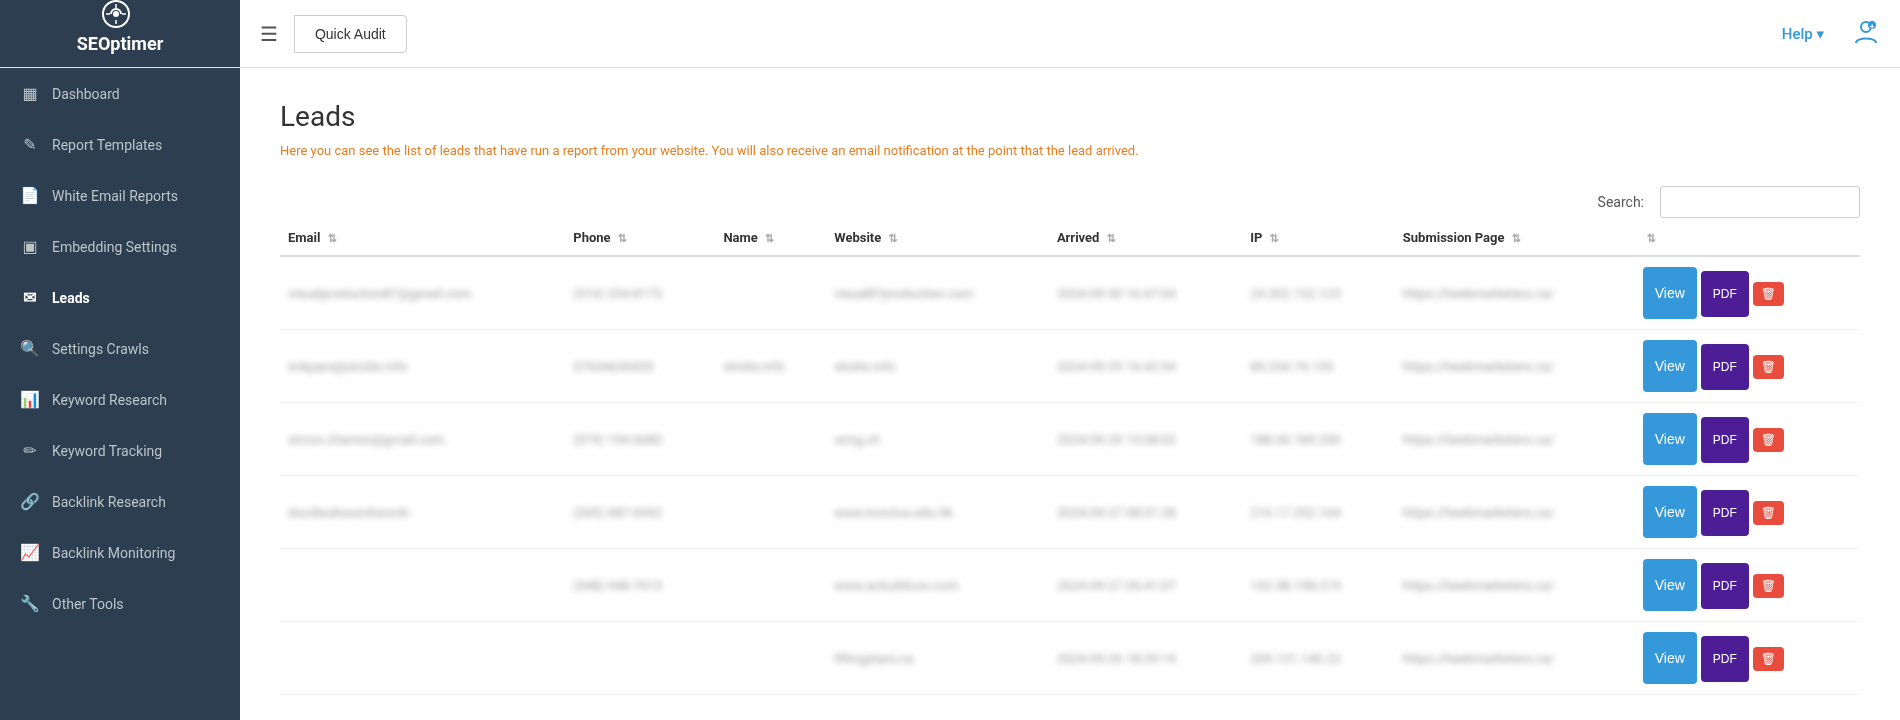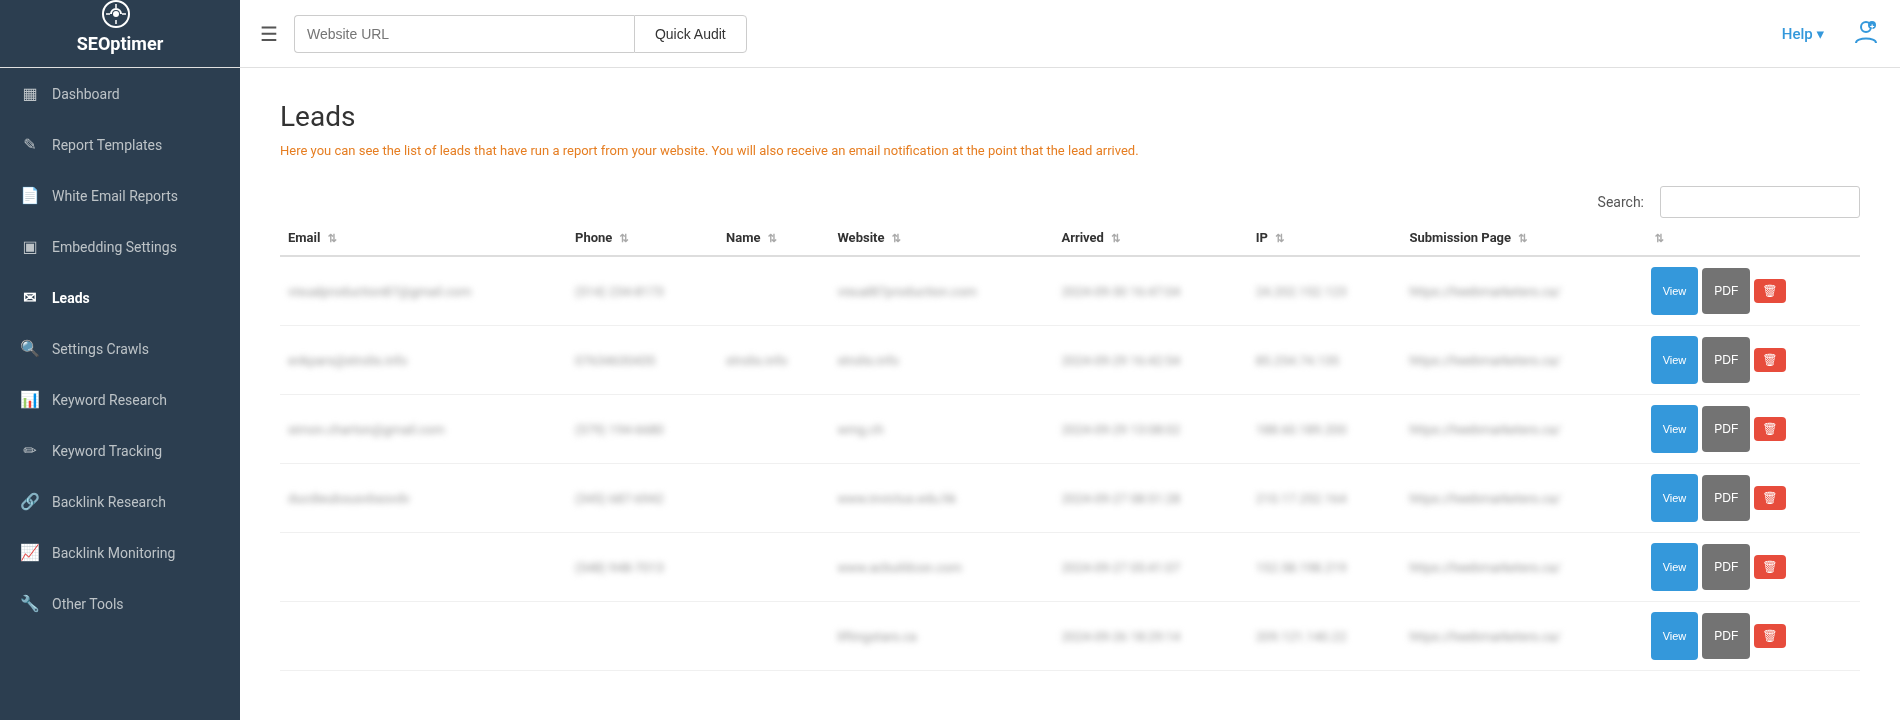--- a/index.html
+++ b/index.html
@@ -95,24 +95,24 @@
     }
     .leads-table th .sort-icon { color: #aaa; margin-left: 4px; font-size: 11px; }
     .leads-table td {
       padding: 10px 8px; border-bottom: 1px solid #f0f0f0; color: #999;
       filter: blur(3px); user-select: none;
     }
     .leads-table td.action-cell { filter: none; white-space: nowrap; }
 
     .btn-view {
       background: #3498db; color: #fff; border: none; border-radius: 4px;
-      padding: 18px 12px; font-size: 11px; cursor: pointer; margin-right: 4px;
+      padding: 18px 12px; font-size: 14px; cursor: pointer; margin-right: 4px;
     }
     .btn-pdf {
-      background: #737373; color: #fff; border: none; border-radius: 4px;
+      background: #4c1d95; color: #fff; border: none; border-radius: 4px;
       padding: 16px 12px; font-size: 12px; cursor: pointer; margin-right: 4px;
     }
     .btn-delete {
       background: #e74c3c; color: #fff; border: none; border-radius: 4px;
       padding: 5px 8px; font-size: 12px; cursor: pointer;
     }
   </style>
 </head>
 <body>
 
@@ -123,21 +123,20 @@
         <circle cx="14" cy="14" r="13" stroke="white" stroke-width="2"></circle>
         <path d="M9 14 A5 5 0 0 1 19 14" stroke="white" stroke-width="2" fill="none"></path>
         <circle cx="14" cy="14" r="3" fill="white"></circle>
         <path d="M14 4 L14 8 M14 20 L14 24 M4 14 L8 14 M20 14 L24 14" stroke="white" stroke-width="1.5"></path>
       </svg>
     </span>
     <span class="logo-text">SEOptimer</span>
   </div>
   <div class="header-center">
     <button class="hamburger">☰</button>
-    <input class="url-input" type="text" placeholder="Website URL" style="">
     <button class="quick-audit-btn">Quick Audit</button>
   </div>
   <div class="header-right">
     <span class="help-link">Help ▾</span>
     <span class="user-icon">
       <svg width="28" height="28" viewBox="0 0 28 28" fill="none">
         <circle cx="14" cy="10" r="5" stroke="#3498db" stroke-width="2"></circle>
         <path d="M4 26 C4 20 24 20 24 26" stroke="#3498db" stroke-width="2" fill="none"></path>
         <circle cx="20" cy="8" r="4" fill="#3498db"></circle>
         <text x="18" y="12" fill="white" font-size="8" font-weight="bold">+</text>

